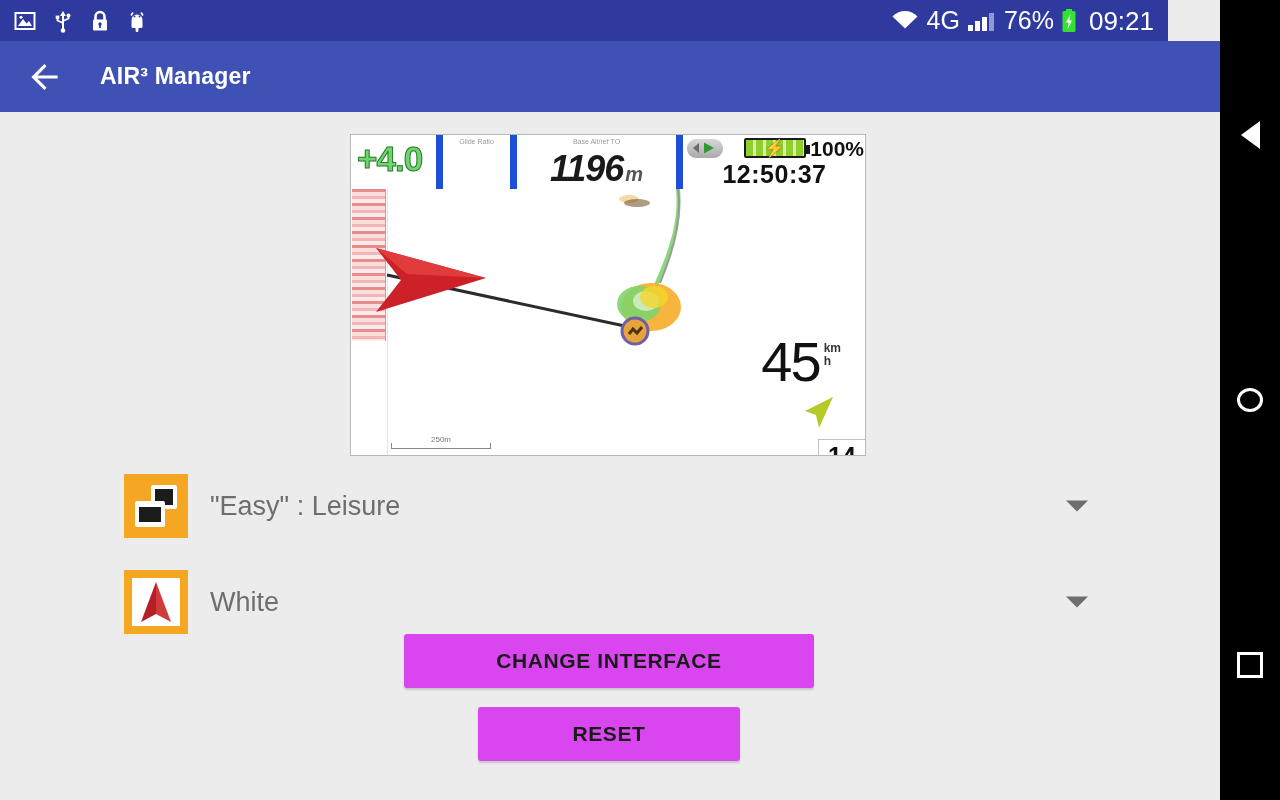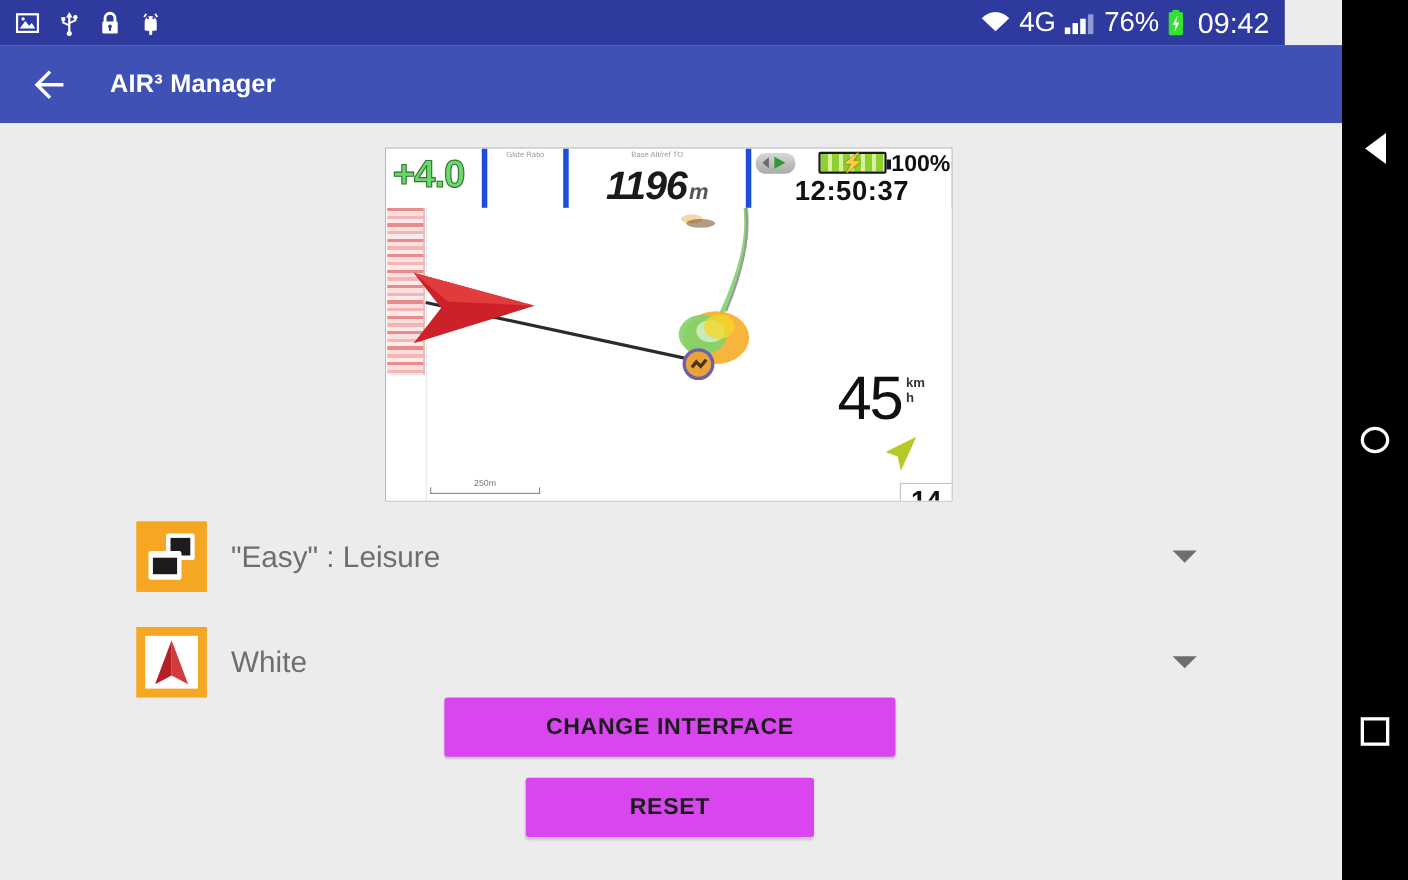--- a/index.html
+++ b/index.html
@@ -59,21 +59,21 @@
     width:516px; height:322px;
     background:#ffffff;
     border:1px solid #b8b8b8;
     overflow:hidden;
   }
   
   #pv-top {
     position:absolute; left:0; top:0; width:516px; height:54px;
     display:flex;
   }
-  .pv-cell { position:relative; height:54px; border-right:5px solid #1d4ed8; }
+  .pv-cell { position:relative; height:54px; border-right:7px solid #1d4ed8; }
   .pv-c1 { width:92px; }
   .pv-c2 { width:74px; }
   .pv-c3 { width:166px; }
   .pv-c4 { width:183px; border-right:none; }
   .pv-minilabel {
     position:absolute; top:3px; left:0; width:100%;
     text-align:center; font-size:7px; color:#9a9a9a;
     filter:blur(0.4px);
   }
   #vario-val {
@@ -285,21 +285,21 @@
           <rect x="8" y="11" width="5" height="10" fill="#fff"></rect>
           <rect x="15" y="7" width="5" height="14" fill="#fff"></rect>
           <rect x="22" y="3" width="5" height="18" fill="#8f9ad4"></rect>
         </svg>
         <span class="sb-text">76%</span>
         <svg width="16" height="26" viewBox="0 0 16 26">
           <rect x="5" y="1" width="6" height="2.5" fill="#35e035"></rect>
           <rect x="1.5" y="3" width="13" height="21" rx="1.5" fill="#35e035"></rect>
           <path d="M9.5 6 L5 14.5 H7.8 L6.5 21.5 L11 12.5 H8.2 Z" fill="#ffffff"></path>
         </svg>
-        <span class="sb-clock">09:42</span>
+        <span class="sb-clock">09:21</span>
       </div>
     </div>
 
     <div id="appbar">
       <svg id="back-arrow" viewBox="0 0 24 24">
         <path d="M20 11 H7.2 L13 5.2 L11.6 3.8 L3.4 12 L11.6 20.2 L13 18.8 L7.2 13 H20 Z" fill="#ffffff"></path>
       </svg>
       <span id="app-title">AIR³ Manager</span>
     </div>
 

